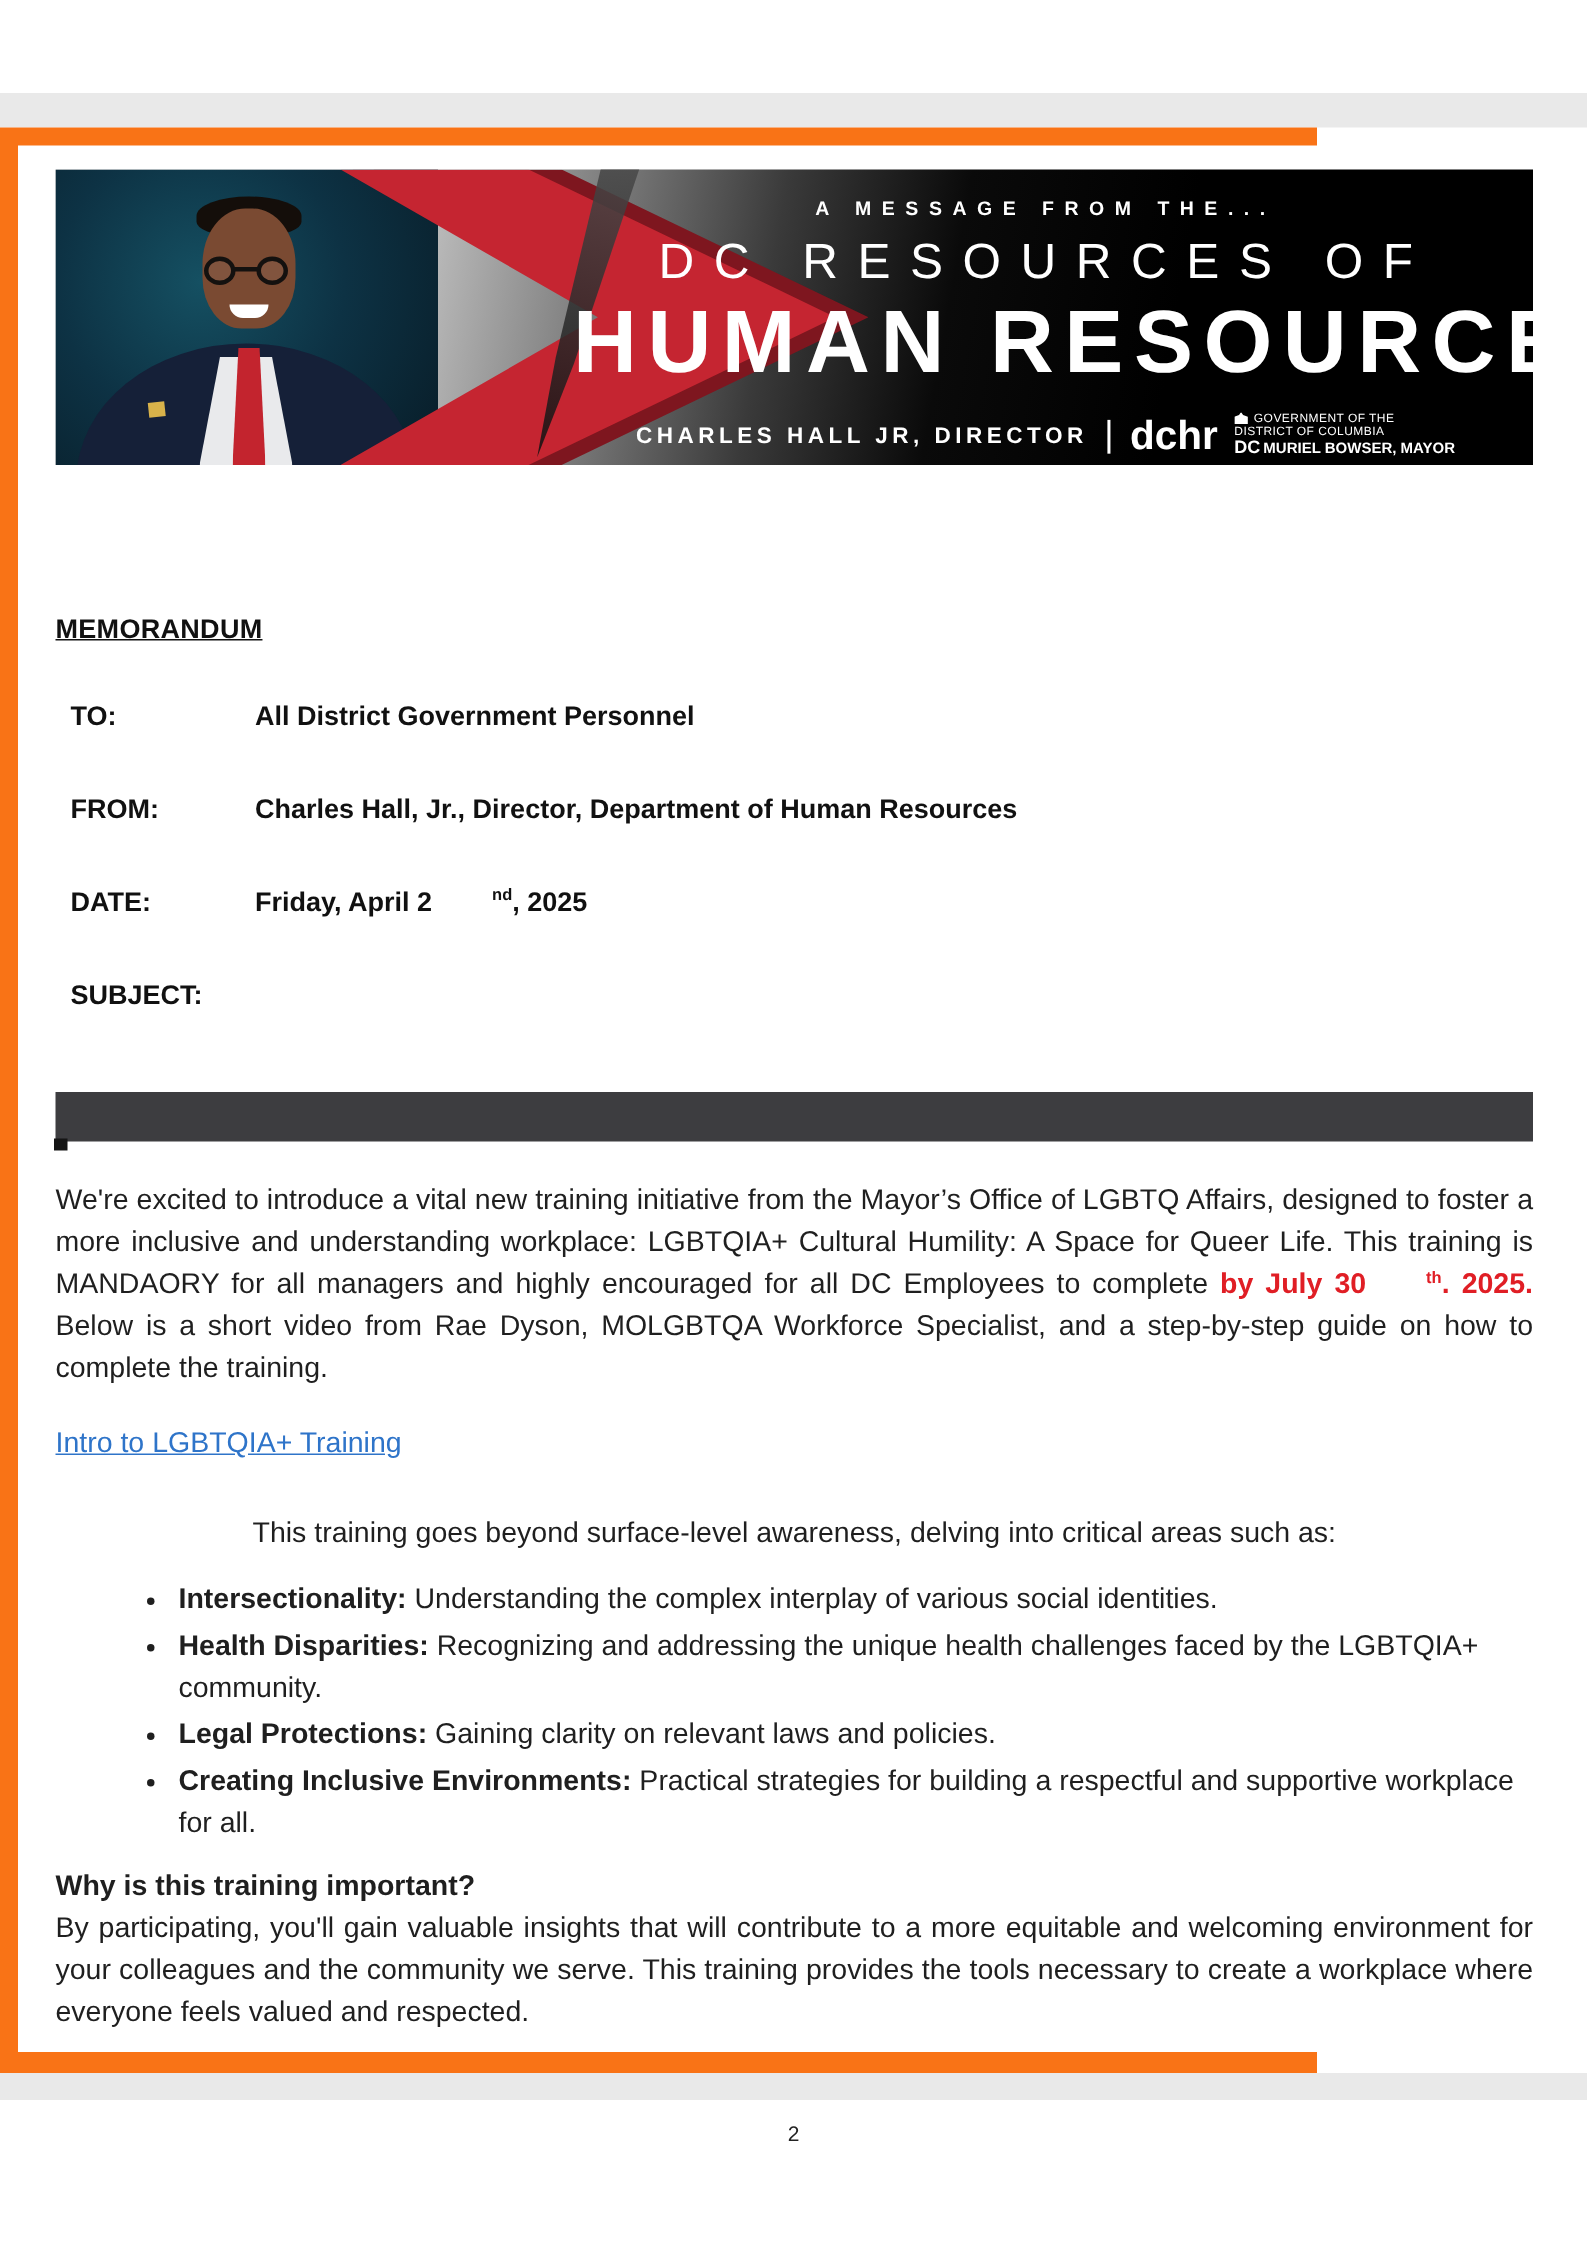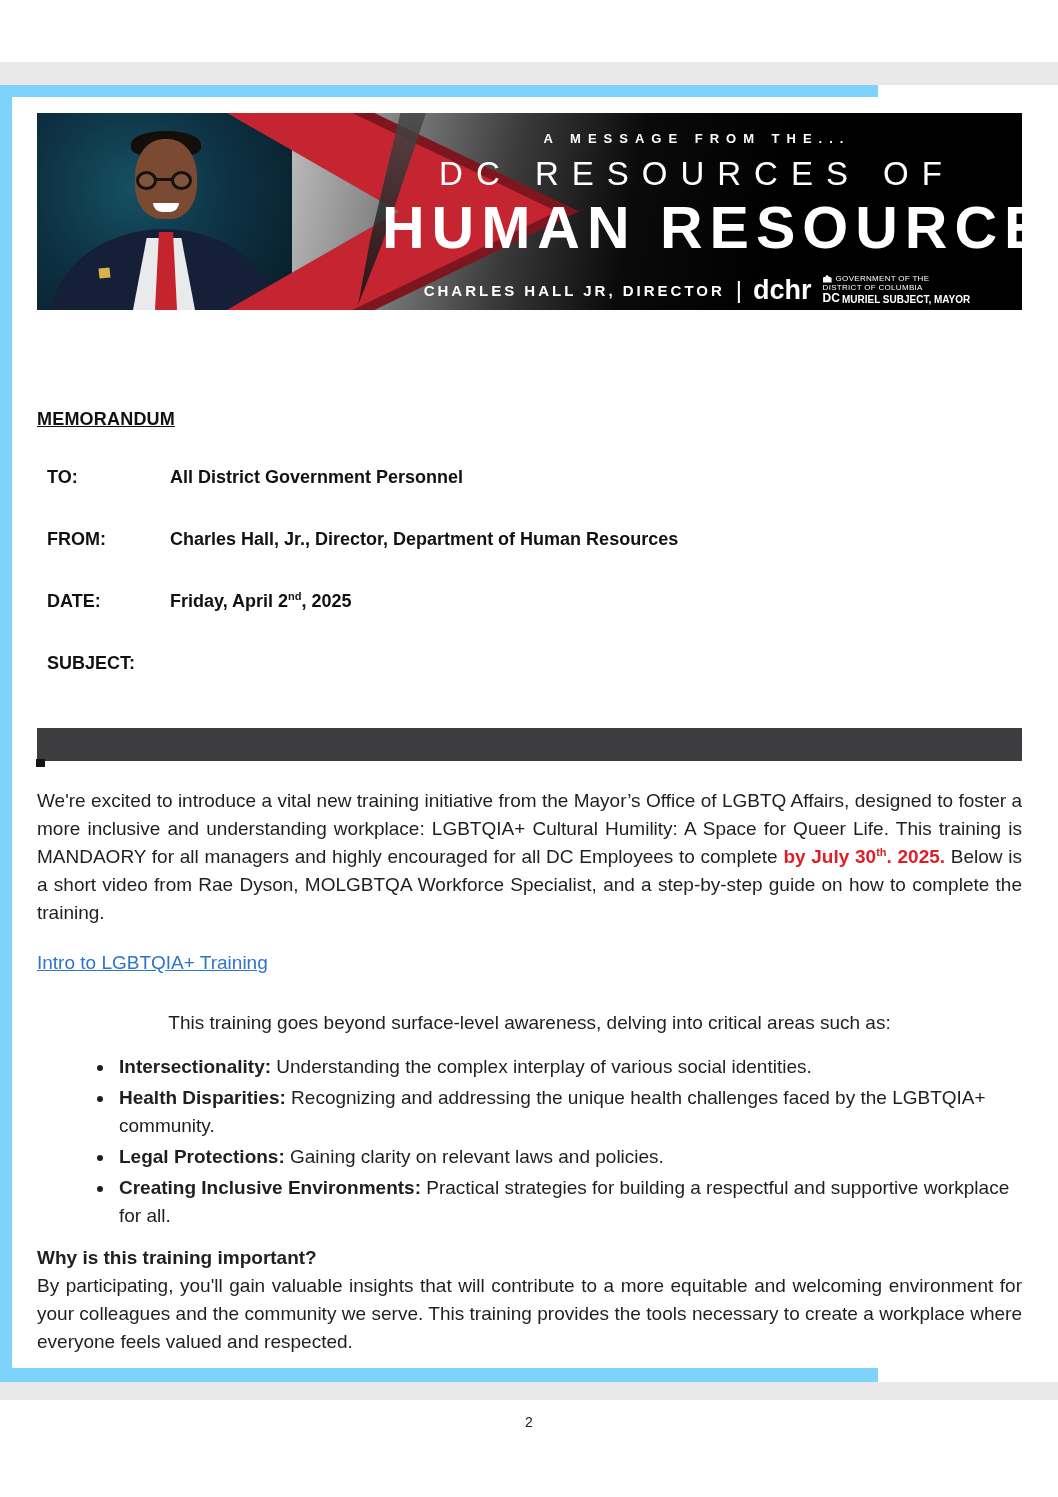--- a/index.html
+++ b/index.html
@@ -4,21 +4,21 @@
 <style>
   * { margin:0; padding:0; box-sizing:border-box; }
   html,body { width:1058px; height:1497px; background:#ffffff;
               font-family:"Liberation Sans", sans-serif; }
   body { position:relative; overflow:hidden; }
 
   
   .gap-band { position:absolute; left:0; width:1058px; background:#e9e9e9; }
   .gap-top { top:62px; height:23px; }
   .gap-bottom { top:1382px; height:18px; }
-  .frame { position:absolute; top:85px; left:0; width:878px; height:1297px; background:#7dd3fc; }
+  .frame { position:absolute; top:85px; left:0; width:878px; height:1297px; background:#f97316; }
   .page { position:absolute; top:12px; left:12px; width:1036px; height:1271px;
           background:#ffffff; padding:16px 26px 0 25px; }
 
   .footer-area { position:absolute; top:1400px; left:0; width:1058px; height:97px; background:#fff; }
   .page-num { text-align:center; padding-top:14px; font-size:14px; color:#222; }
 
   
   .banner { position:relative; width:985px; height:197px; overflow:hidden;
             background:linear-gradient(100deg,#c2c2c2 24%,#8a8a8a 34%,#3a3a3a 48%,#0a0a0a 60%,#000 75%); }
   .photo { position:absolute; left:0; top:0; width:255px; height:197px; overflow:hidden;
@@ -59,21 +59,21 @@
   .govdc { font-size:12px; font-weight:bold; }
   .capitol { display:inline-block; width:9px; height:8px; background:#fff;
              clip-path:polygon(50% 0, 65% 25%, 100% 40%, 100% 100%, 0 100%, 0 40%, 35% 25%); margin-right:2px; }
 
   
   .memo-heading { margin:99px 0 0 0; font-size:18px; font-weight:bold; text-decoration:underline;
                   color:#111; letter-spacing:.2px; }
   .fields { margin-top:35px; }
   .field-row { display:flex; margin-bottom:38px; font-size:18px; font-weight:bold; color:#111; line-height:24px; }
   .field-label { width:133px; flex:0 0 133px; padding-left:10px; }
-  sup { font-size:11px; vertical-align:super; line-height:0; }
+  sup { font-size:11px; vertical-align:super; line-height:0;margin-left:40px; }
 
   .divider-bar { position:relative; margin-top:53px; width:985px; height:33px; background:#3d3d40; }
   .anchor-square { position:absolute; left:-1px; bottom:-6px; width:9px; height:8px; background:#151515; }
 
   .bodytext { font-size:19px; line-height:28px; color:#1f1f1f; text-align:justify; }
   .p1 { margin-top:26px; }
   .deadline { color:#e01e25; font-weight:bold; }
   .link-line { margin-top:22px; font-size:19px; line-height:28px; }
   .doc-link { color:#2e74c9; text-decoration:underline; cursor:pointer; }
   .p2 { margin-top:32px; text-align:center; }
@@ -119,21 +119,21 @@
           <span class="govblock">
             <span class="govrow">
                 <span class="capitol"></span>
               <span class="govsmall">GOVERNMENT OF THE</span>
               </span>
             <span class="govrow">
                 <span class="govsmall">DISTRICT OF COLUMBIA</span>
               </span>
             <span class="govrow">
                 <span class="govdc">DC</span>
-              <span class="govmayor">MURIEL SUBJECT, MAYOR</span>
+              <span class="govmayor">MURIEL BOWSER, MAYOR</span>
               </span>
           </span>
         </div>
       </div>
     </div>
 
     <div class="memo-heading">MEMORANDUM</div>
 
     <div class="fields">
       <div class="field-row">

